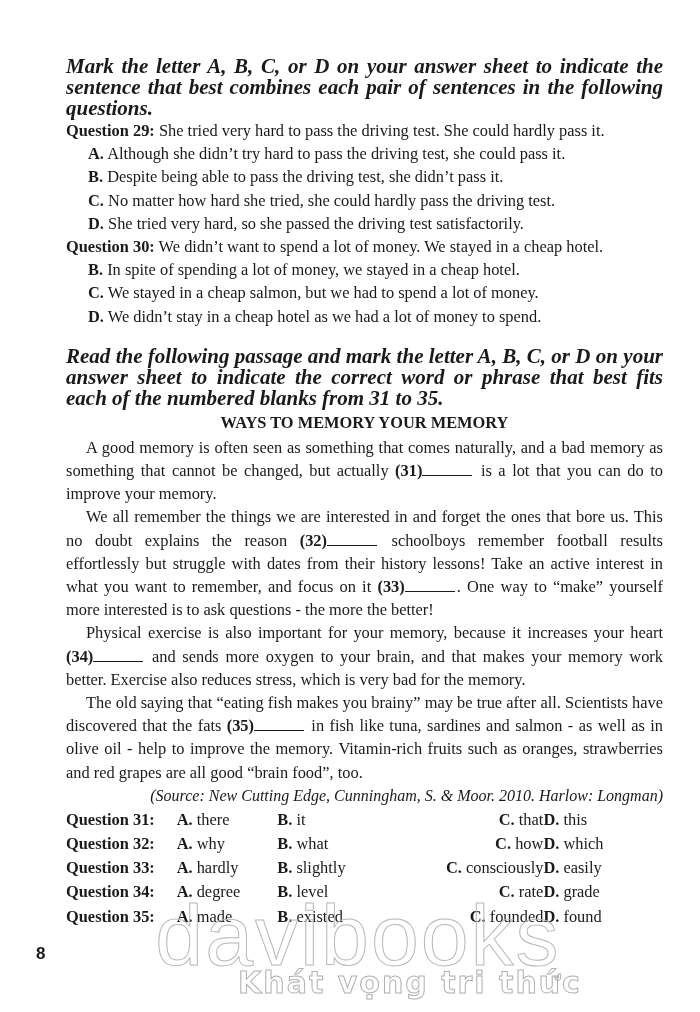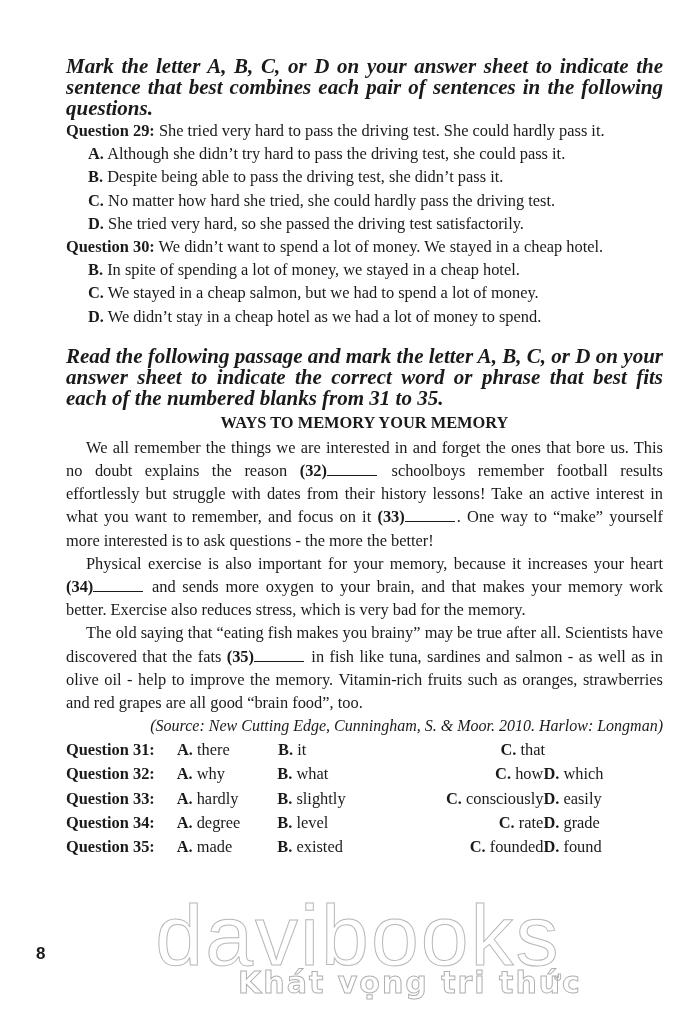--- a/index.html
+++ b/index.html
@@ -77,35 +77,37 @@
     <p class="qline"><b>Question 30:</b> <span>We didn’t want to spend a lot of money. We stayed in a cheap hotel.</span></p>
     <p class="opt"><b>B.</b> <span>In spite of spending a lot of money, we stayed in a cheap hotel.</span></p>
     <p class="opt"><b>C.</b> <span>We stayed in a cheap salmon, but we had to spend a lot of money.</span></p>
     <p class="opt"><b>D.</b> <span>We didn’t stay in a cheap hotel as we had a lot of money to spend.</span></p>
   </div>
 
   <p class="instr passage-instr">Read the following passage and mark the letter A, B, C, or D on your answer sheet to indicate the correct word or phrase that best fits each of the numbered blanks from 31 to 35.</p>
 
   <div class="title">WAYS TO MEMORY YOUR MEMORY</div>
 
+  <p class="para"><span>A good memory is often seen as something that comes naturally, and a bad memory as something that cannot be changed, but actually </span><b>(31)</b><span class="blank"></span><span> is a lot that you can do to improve your memory.</span></p>
 
   <p class="para"><span>We all remember the things we are interested in and forget the ones that bore us. This no doubt explains the reason </span><b>(32)</b><span class="blank"></span><span> schoolboys remember football results effortlessly but struggle with dates from their history lessons! Take an active interest in what you want to remember, and focus on it </span><b>(33)</b><span class="blank"></span><span>. One way to “make” yourself more interested is to ask questions - the more the better!</span></p>
 
   <p class="para"><span>Physical exercise is also important for your memory, because it increases your heart </span><b>(34)</b><span class="blank"></span><span> and sends more oxygen to your brain, and that makes your memory work better. Exercise also reduces stress, which is very bad for the memory.</span></p>
 
   <p class="para"><span>The old saying that “eating fish makes you brainy” may be true after all. Scientists have discovered that the fats </span><b>(35)</b><span class="blank"></span><span> in fish like tuna, sardines and salmon - as well as in olive oil - help to improve the memory. Vitamin-rich fruits such as oranges, strawberries and red grapes are all good “brain food”, too.</span></p>
 
   <p class="source">(Source: New Cutting Edge, Cunningham, S. &amp; Moor. 2010. Harlow: Longman)</p>
 
   <div class="answers">
     <div class="ans-row">
       <span class="qlabel">Question 31:</span>
       <span class="c1"><b>A.</b> <span>there</span></span>
       <span class="c2"><b>B.</b> <span>it</span></span>
       <span class="c3"><b>C.</b> <span>that</span></span>
+      <span class="c4"><b>D.</b> <span>this</span></span>
     </div>
     <div class="ans-row">
       <span class="qlabel">Question 32:</span>
       <span class="c1"><b>A.</b> <span>why</span></span>
       <span class="c2"><b>B.</b> <span>what</span></span>
       <span class="c3"><b>C.</b> <span>how</span></span>
       <span class="c4"><b>D.</b> <span>which</span></span>
     </div>
     <div class="ans-row">
       <span class="qlabel">Question 33:</span>

